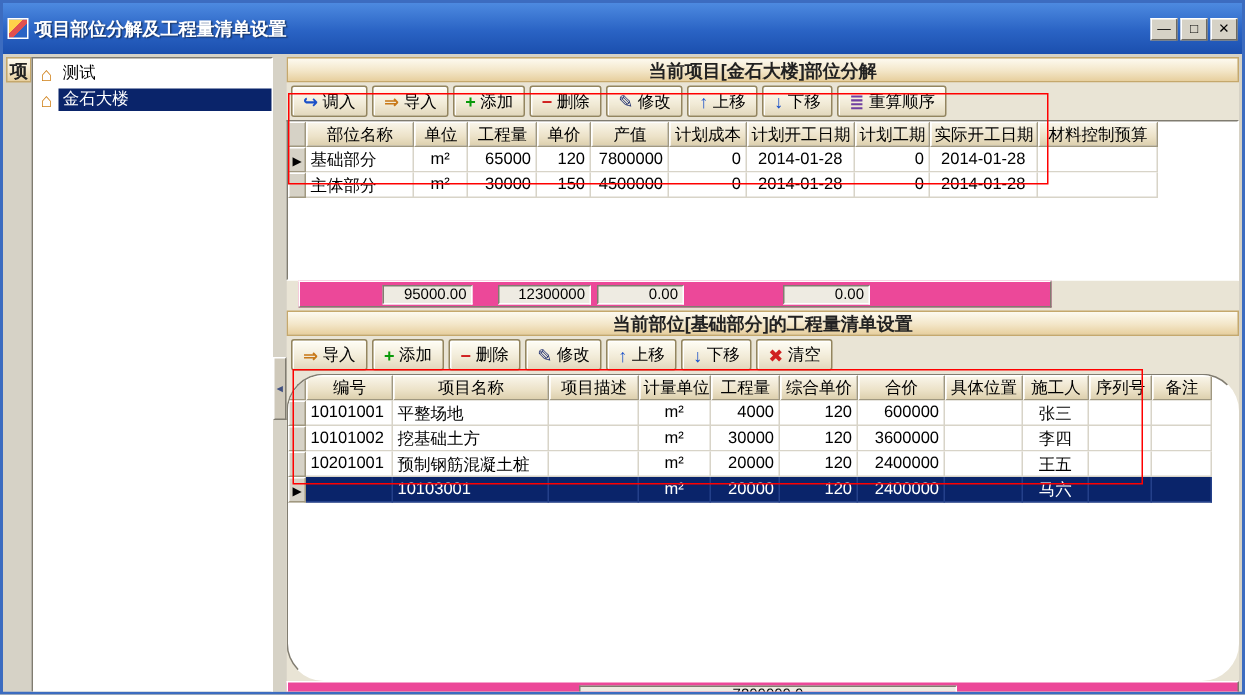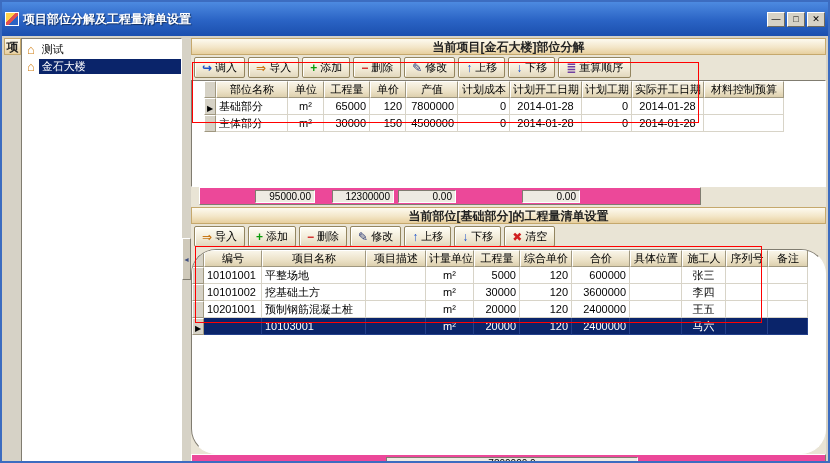--- a/index.html
+++ b/index.html
@@ -53,21 +53,21 @@
   .ic-blue   { color:#1a50c8; }
   .ic-green  { color:#0a9a0a; }
   .ic-red    { color:#d02020; }
   .ic-navy   { color:#203070; }
   .ic-orange { color:#c87818; }
   .ic-purple { color:#7040a0; }
 
   
   .grid-wrap { background:#fff; border:1px solid; border-color:#807c70 #fff #fff #807c70;
                overflow:hidden; position:relative; }
-  .grid1 { flex:0 0 107px;padding-left:12px; }
+  .grid1 { flex:0 0 107px; }
   .grid2 { flex:1;border-radius:25px; }
   table.grid { border-collapse:separate; border-spacing:0; table-layout:fixed; }
   table.grid th { height:17px; font-weight:normal; font-size:11px; padding:0 2px; overflow:hidden;
       background:linear-gradient(180deg,#f9f5e9 0%,#ece2c8 60%,#ddd0ae 100%);
       border-top:1px solid #fff; border-left:1px solid #fff;
       border-right:1px solid #a09880; border-bottom:1px solid #a09880; white-space:nowrap; }
   table.grid td { height:17px; font-size:11px; padding:0 3px; overflow:hidden; white-space:nowrap;
       border-right:1px solid #d8d4c8; border-bottom:1px solid #d8d4c8; background:#fff; }
   table.grid td.gutter, table.grid th.gutter { background:#d6d2c6; padding:0;
       border-top:1px solid #fff; border-left:1px solid #fff;
@@ -304,21 +304,21 @@
               <th>备注</th>
             </tr>
           </thead>
           <tbody>
             <tr>
               <td class="gutter"></td>
               <td class="al">10101001</td>
               <td class="al">平整场地</td>
               <td class="al"></td>
               <td class="ac">m²</td>
-              <td class="ar">5000</td>
+              <td class="ar">4000</td>
               <td class="ar">120</td>
               <td class="ar">600000</td>
               <td class="al"></td>
               <td class="ac">张三</td>
               <td class="al"></td>
               <td class="al"></td>
             </tr>
             <tr>
               <td class="gutter"></td>
               <td class="al">10101002</td>

